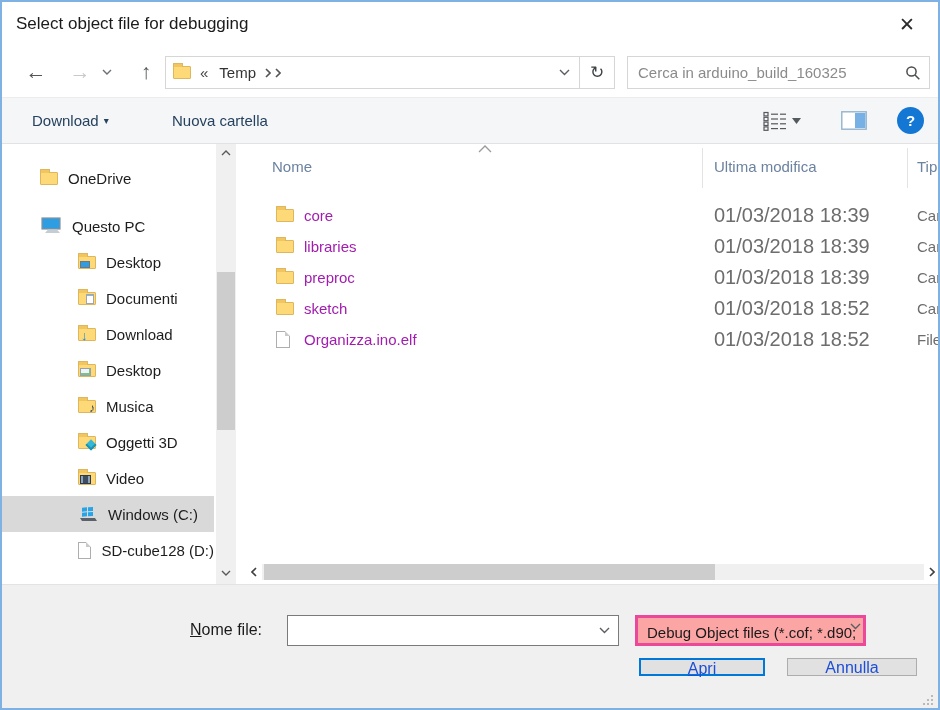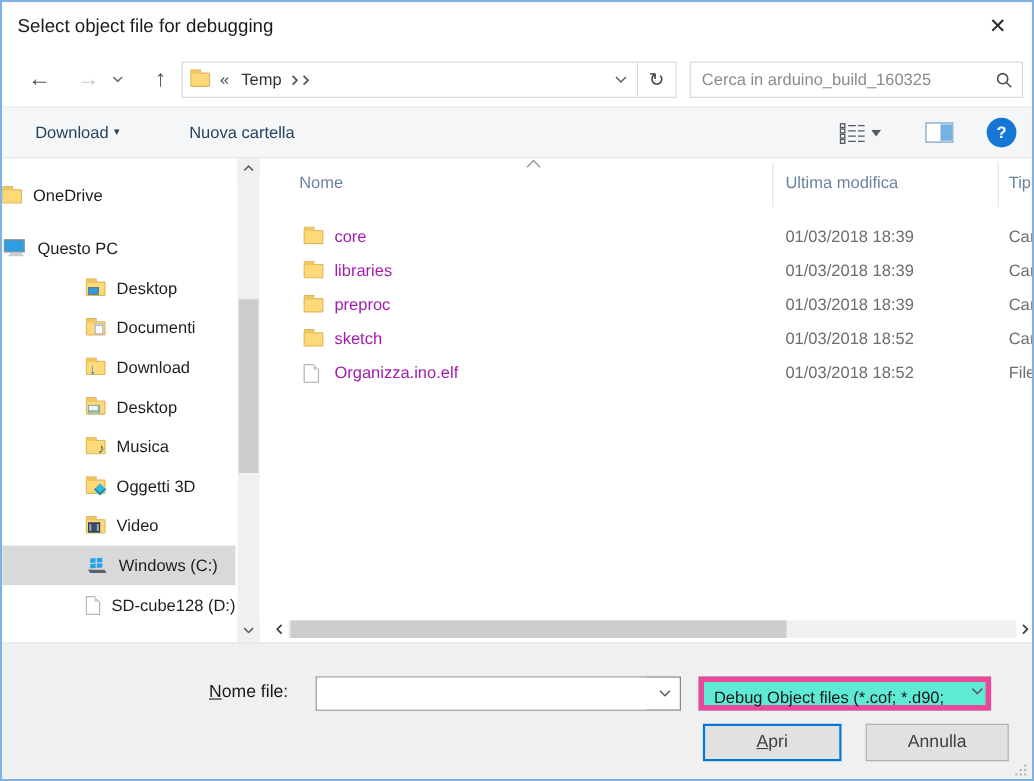--- a/index.html
+++ b/index.html
@@ -43,21 +43,21 @@
   .tb-viewbtn { border:none; background:none; display:flex; align-items:center; gap:5px; cursor:pointer; padding:4px; }
   .help-btn { width:27px; height:27px; border-radius:50%; background:#1577d4; color:#fff; border:none; font-size:15px; font-weight:bold; cursor:pointer; line-height:27px; text-align:center; margin-left:18px; }
   .pane-btn { margin-left:24px; }
 
   
   .content { position:absolute; left:0; top:142px; width:100%; height:440px; background:#fff; }
 
   
   .sidebar { position:absolute; left:0; top:0; width:240px; height:440px; padding-top:16px; }
   .side-item { position:relative; height:36px; display:flex; align-items:center; width:212px; cursor:pointer; font-size:15px; color:#1d1d1d; }
-  .side-item.lvl0 { }
+  .side-item.lvl0 { padding-left:38px; }
   .side-item.lvl1 { padding-left:76px; }
   .side-item.gap  { margin-bottom:12px; }
   .side-item.selected { background:#d9d9d9; }
   .side-item .lbl { margin-left:10px; white-space:nowrap; }
   .v-scroll { position:absolute; left:214px; top:0; width:20px; height:440px; background:#f0f0f0; }
   .v-thumb { position:absolute; left:1px; top:128px; width:18px; height:158px; background:#cdcdcd; cursor:pointer; }
   .scroll-arrow { position:absolute; left:0; width:20px; height:18px; border:none; background:#f0f0f0; cursor:pointer; display:flex; align-items:center; justify-content:center; }
   .v-scroll .up { top:0; } .v-scroll .down { bottom:2px; }
 
   
@@ -65,41 +65,41 @@
   .fl-header { position:absolute; left:0; top:0; width:100%; height:48px; }
   .col-head { position:absolute; top:14px; font-size:15px; color:#6b82a0; cursor:pointer; white-space:nowrap; }
   .ch-name { left:30px; } .ch-mod { left:472px; } .ch-type { left:675px; }
   .col-divider { position:absolute; top:4px; width:1px; height:40px; background:#e3e3e3; }
   .cd-1 { left:460px; } .cd-2 { left:665px; }
   .sort-chevron { position:absolute; left:236px; top:1px; }
   .fl-rows { position:absolute; left:0; top:56px; width:100%; }
   .file-row { position:relative; height:31px; display:flex; align-items:center; cursor:pointer; }
   .file-row .ric { position:absolute; left:34px; }
   .file-row .fname { position:absolute; left:62px; font-size:15px; color:#a21caf; white-space:nowrap; }
-  .file-row .fmod  { position:absolute; left:472px; font-size:15px; color:#6d6d6d; white-space:nowrap; }
+  .file-row .fmod  { position:absolute; left:472px; font-size:20px; color:#6d6d6d; white-space:nowrap; }
   .file-row .ftype { position:absolute; left:675px; font-size:15px; color:#6d6d6d; white-space:nowrap; }
 
   
   .h-scroll { position:absolute; left:244px; top:419px; width:694px; height:18px; }
   .h-left  { position:absolute; left:0; top:0; width:16px; height:18px; border:none; background:none; cursor:pointer; display:flex; align-items:center; justify-content:center;}
   .h-right { position:absolute; right:0; top:0; width:16px; height:18px; border:none; background:none; cursor:pointer; display:flex; align-items:center; justify-content:center;}
   .h-track { position:absolute; left:16px; right:16px; top:1px; height:16px; background:#f0f0f0; }
   .h-thumb { position:absolute; left:2px; top:0; width:451px; height:16px; background:#cdcdcd; cursor:pointer; }
 
   
   .footer { position:absolute; left:0; top:582px; width:100%; height:126px; background:#f0f0f0; border-top:1px solid #e3e3e3; }
   .fn-label { position:absolute; left:188px; top:36px; font-size:16px; color:#1a1a1a; }
   .mn { text-decoration:underline; }
   .fn-combo { position:absolute; left:285px; top:30px; width:332px; height:31px; border:1px solid #7a7a7a; background:#fff; }
   .fn-input { position:absolute; left:0; top:0; width:300px; height:29px; border:none; outline:none; padding:0 8px; font-size:15px; font-family:"Liberation Sans",sans-serif; }
   .fn-dd { position:absolute; right:0; top:0; width:28px; height:29px; border:none; background:none; cursor:pointer; display:flex; align-items:center; justify-content:center; }
-  .ft-combo { position:absolute; left:633px; top:30px; width:266px; height:31px; border:5px solid #ec4899; background:#5eead4; cursor:pointer; }
+  .ft-combo { position:absolute; left:633px; top:30px; width:231px; height:31px; border:3px solid #ec4899; background:#fca5a5; cursor:pointer; }
   .ft-value { position:absolute; left:9px; top:6px; font-size:15px; color:#1a1a1a; white-space:nowrap; overflow:hidden; width:244px; }
   .ft-dd { position:absolute; right:2px; top:5px; }
-  .btn { position:absolute; top:73px; height:34px; background:#e1e1e1; font-size:16px; color:#404040; cursor:pointer; font-family:"Liberation Sans",sans-serif; }
+  .btn { position:absolute; top:73px; height:18px; background:#e1e1e1; font-size:16px; color:#1d4ed8; cursor:pointer; font-family:"Liberation Sans",sans-serif; }
   .btn-open { left:637px; width:126px; border:2px solid #0078d7; }
   .btn-cancel { left:785px; width:130px; border:1px solid #adadad; }
   .grip { position:absolute; right:5px; bottom:5px; width:10px; height:10px; }
   .grip i { position:absolute; width:2px; height:2px; background:#b9b9b9; }
   .grip i:nth-child(1){ right:0; bottom:0; } .grip i:nth-child(2){ right:4px; bottom:0; }
   .grip i:nth-child(3){ right:0; bottom:4px; } .grip i:nth-child(4){ right:8px; bottom:0; }
   .grip i:nth-child(5){ right:0; bottom:8px; } .grip i:nth-child(6){ right:4px; bottom:4px; }
 
   
   .icon-folder { position:relative; display:inline-block; width:18px; height:13px; background:#fdd977; border:1px solid #ddb65e; border-radius:1px; }

